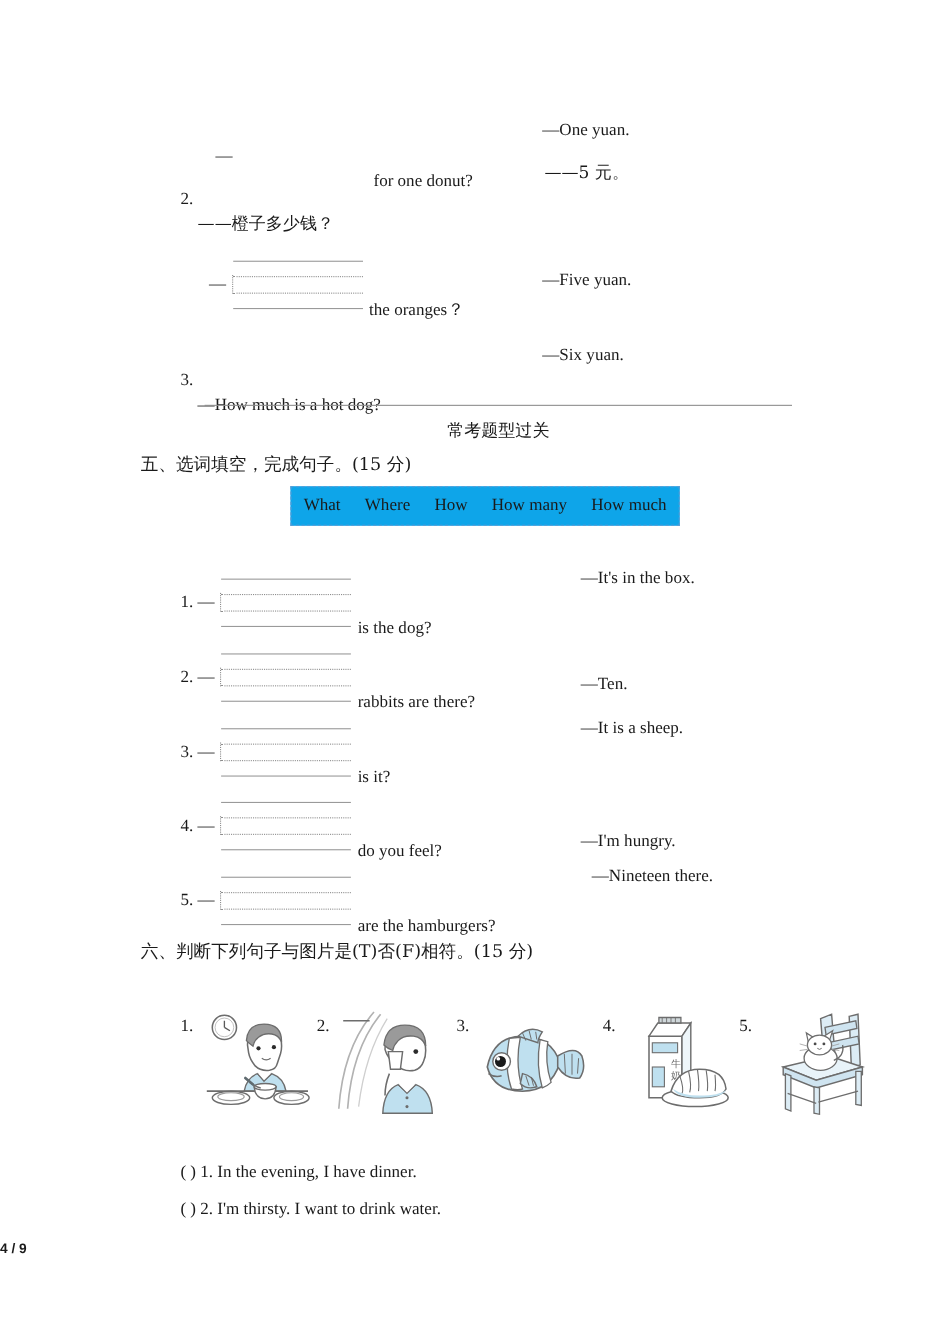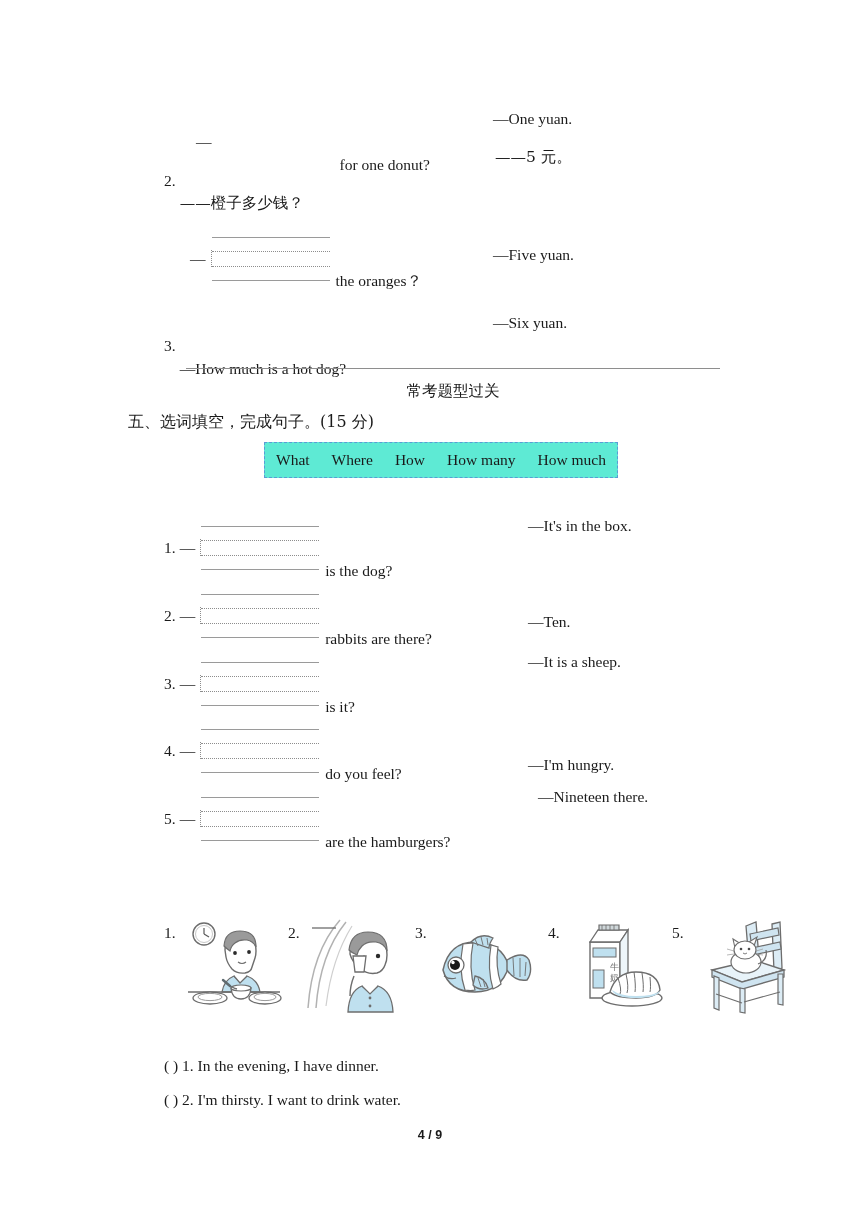--- a/index.html
+++ b/index.html
@@ -105,21 +105,21 @@
   }
 
   
   .wordbank {
     position: absolute;
     border: 1.6px dashed #5b9bd5;
     display: flex;
     align-items: center;
     justify-content: center;
     box-sizing: border-box;
-    background: #5eead4;
+    background: #0ea5e9;
   }
   .wordbank span {
     font-size: 15.5px;
     padding: 0 11px;
     white-space: nowrap;
   }
 
   
   .pic-cell {
     position: absolute;
@@ -144,21 +144,21 @@
     font-size: 15.5px;
     white-space: nowrap;
   }
   .tf .paren { letter-spacing: 0; }
 
   
   .footer {
     position: absolute;
     left: 0;
     width: 860px;
-    text-align: center;
+    text-align: left;
     font-size: 12.5px;
     font-weight: bold;
     font-family: "Liberation Sans", sans-serif;
   }
 </style>
 </head>
 <body>
 
 <div class="page">
 
@@ -270,20 +270,21 @@
       <i class="solid l1"></i>
       <i class="dashed l2"></i>
       <i class="dashed l3"></i>
       <i class="solid l4"></i>
       <span class="lead"></span>
     </span>
     <span class="qtext en">are the hamburgers?</span>
   </div>
   <div class="atext en" style="left:538px; top:788px;">—Nineteen there.</div>
 
+  <div class="sec-head cn" style="left:128px; top:855px;">六、判断下列句子与图片是(T)否(F)相符。(15 分)</div>
 
   <div class="pic-cell" style="left:164px; top:918px;">
     <span class="plabel en">1.</span>
     <svg width="100" height="96" viewBox="0 0 100 96">
 
       <circle cx="22" cy="16" r="11" fill="#ffffff" stroke="#6d6d6d" stroke-width="1.4"></circle>
       <circle cx="22" cy="16" r="8.5" fill="none" stroke="#b9b9b9" stroke-width="0.8"></circle>
       <line x1="22" y1="16" x2="22" y2="10" stroke="#5a5a5a" stroke-width="1.2"></line>
       <line x1="22" y1="16" x2="27" y2="19" stroke="#5a5a5a" stroke-width="1.2"></line>
 

